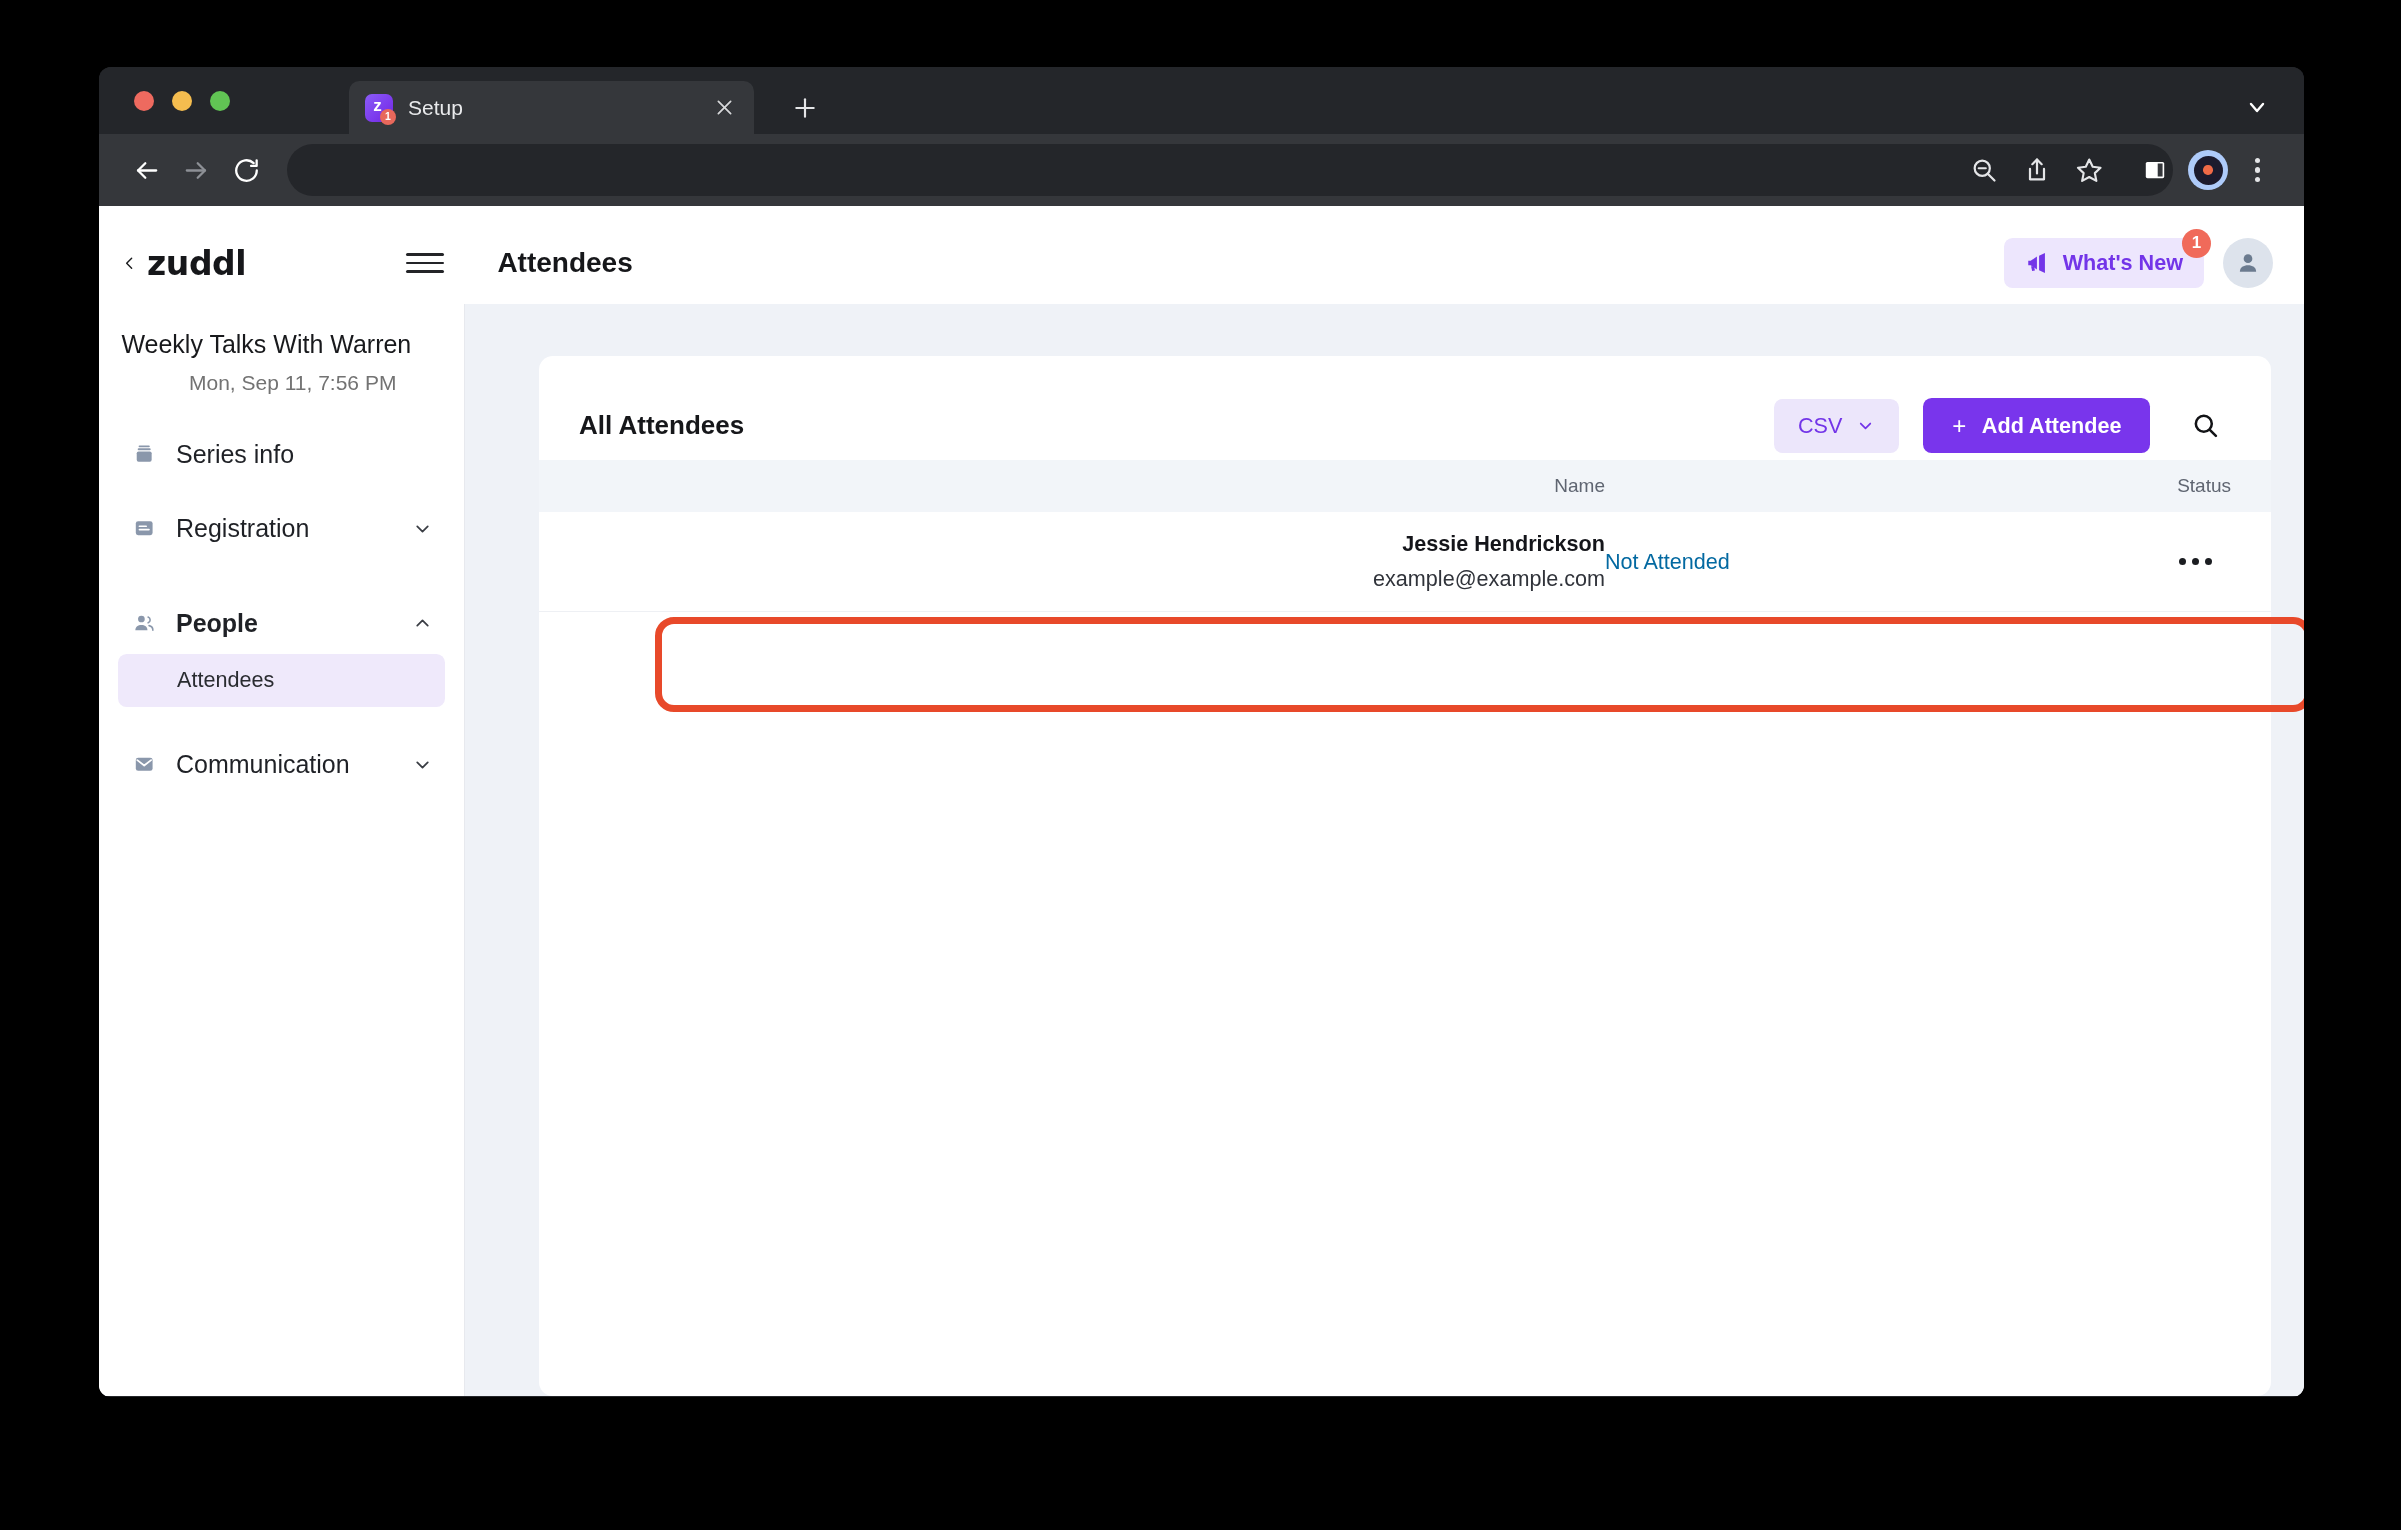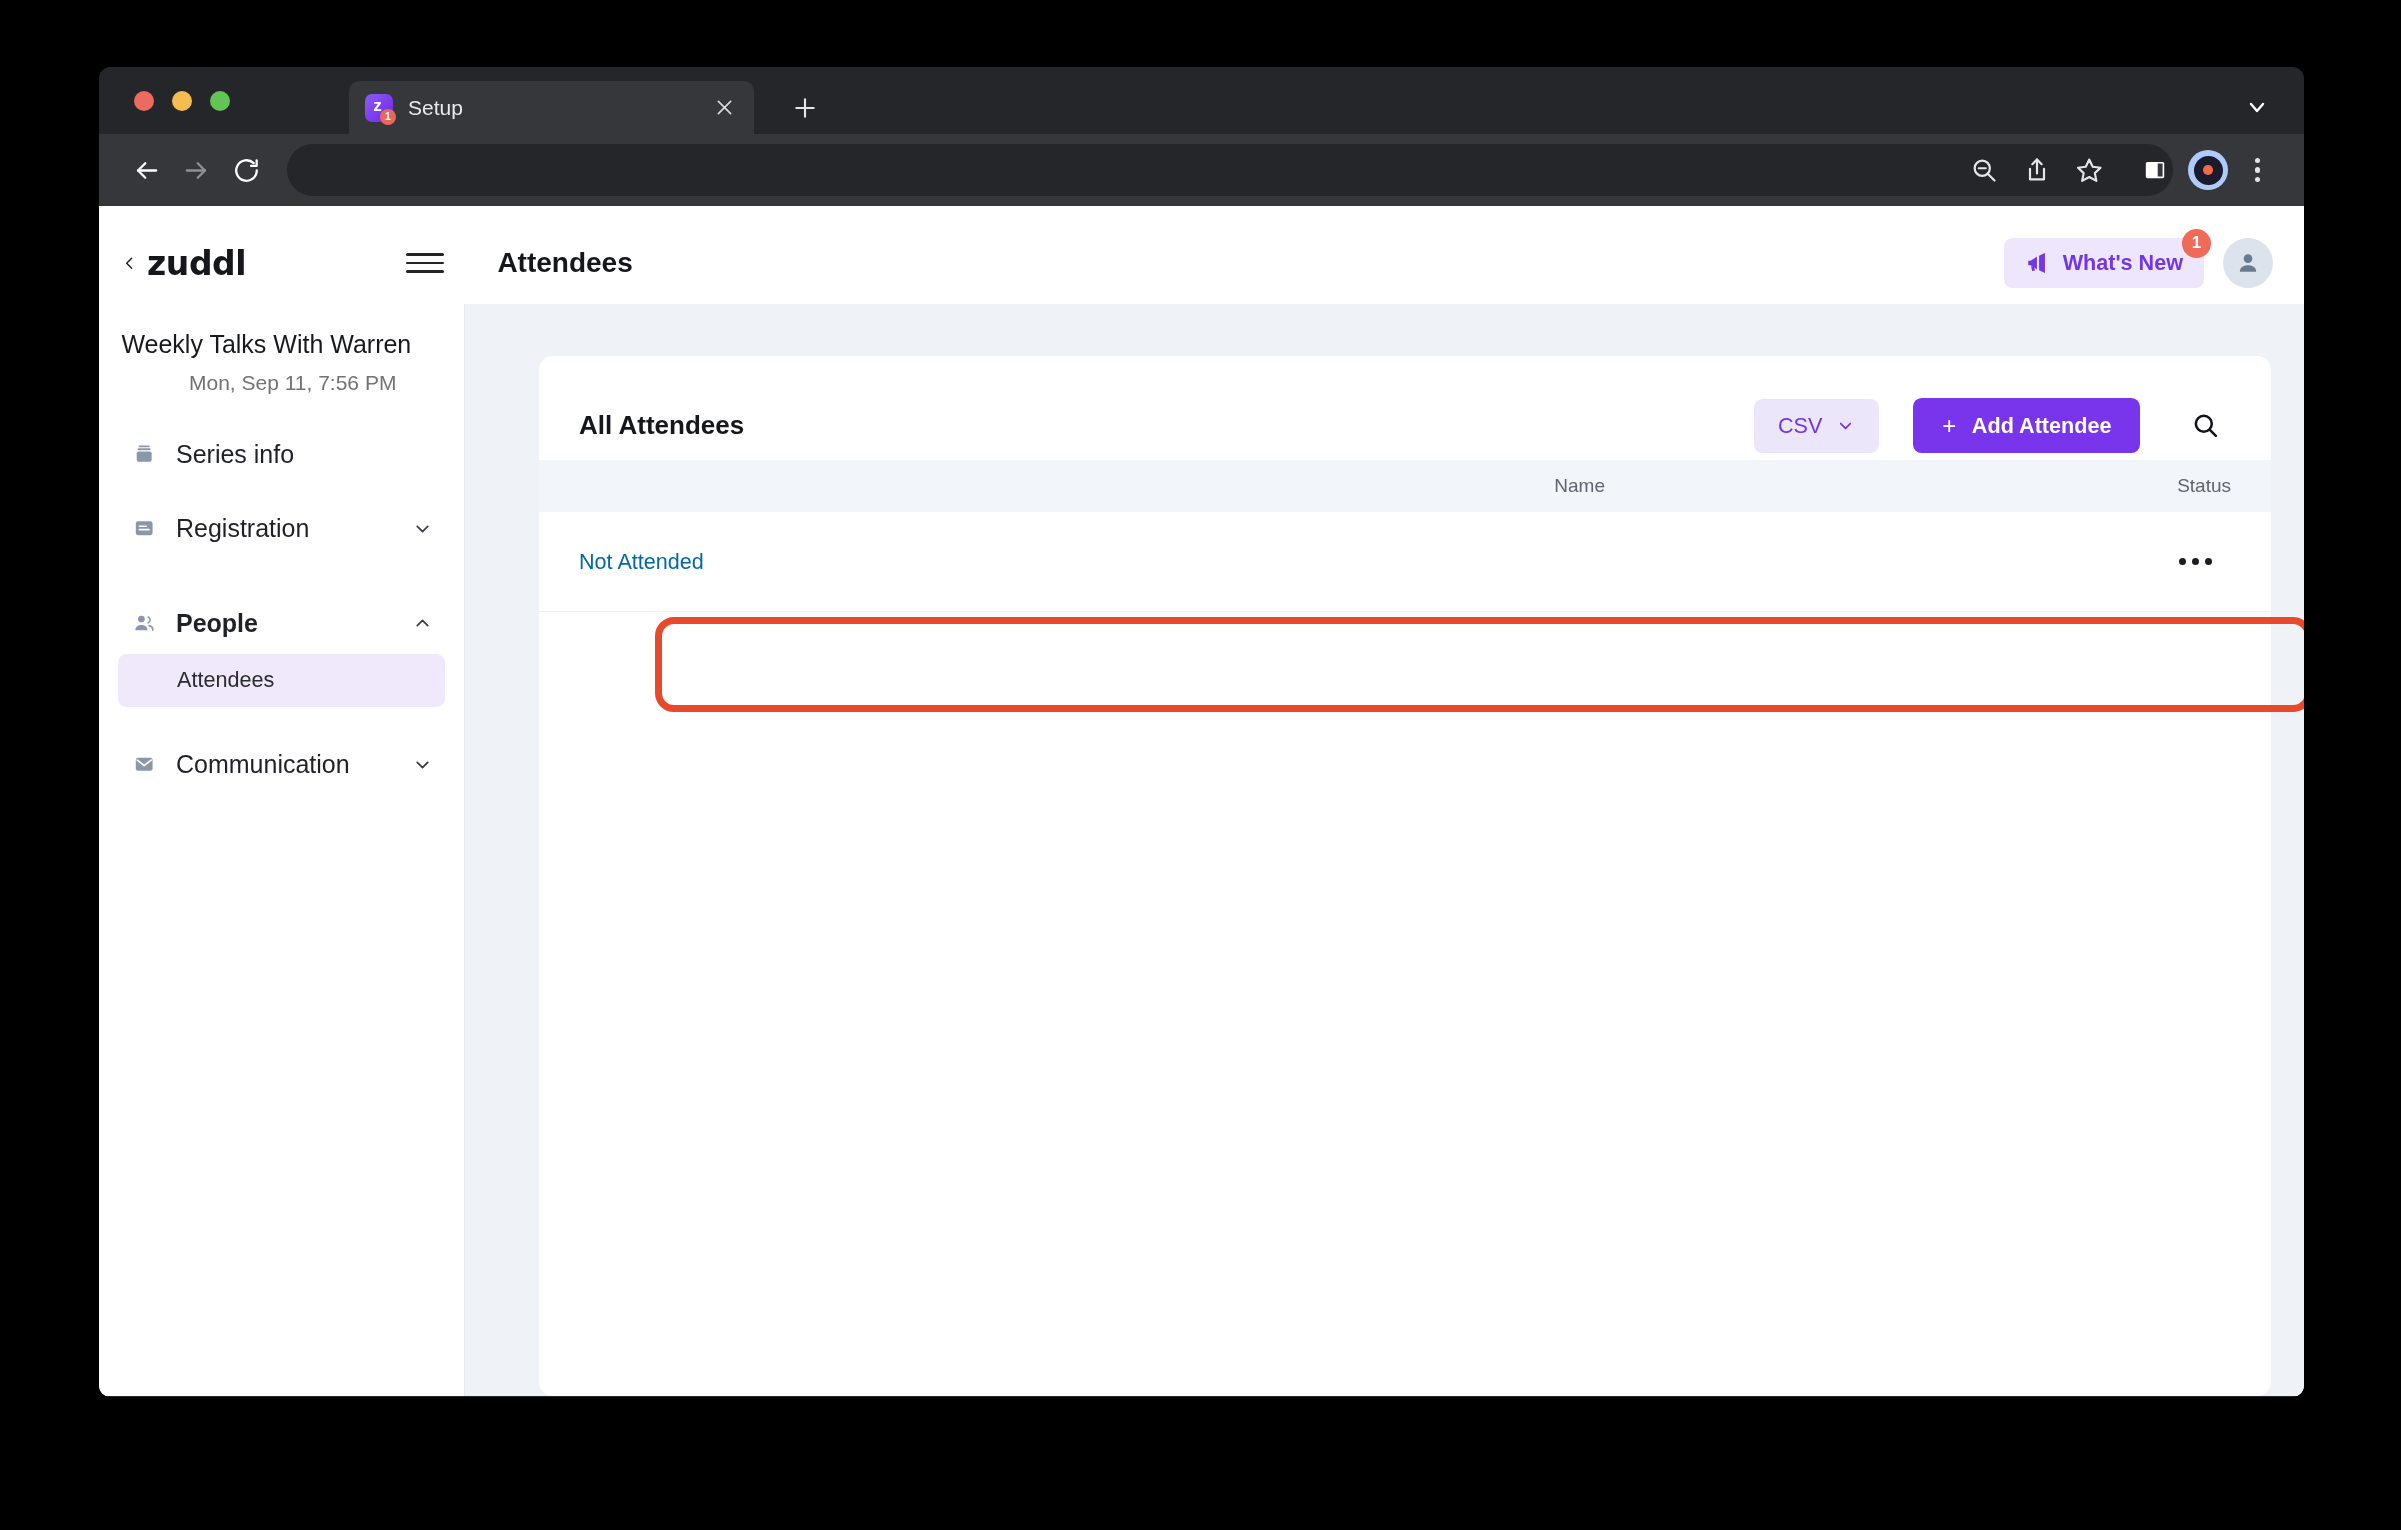--- a/index.html
+++ b/index.html
@@ -263,21 +263,21 @@
     border-radius: 14px;
     height: 100%;
     overflow: hidden;
   }
   .card-head {
     display: flex; align-items: center;
     padding: 35px 40px 0 40px;
     height: 104px;
   }
   .card-title { font-size: 26px; font-weight: 700; color: #16171a; }
-  .card-actions { margin-left: auto; display: flex; align-items: center; gap: 34px; padding-left: 32px; }
+  .card-actions { margin-left: auto; display: flex; align-items: center; gap: 24px; padding-left: 32px; }
   .btn-csv {
     display: flex; align-items: center; gap: 14px;
     background: #ece6fb;
     color: #7335e8;
     border-radius: 8.6px;
     padding: 14px 24px;
     font-size: 21.6px; font-weight: 500;
   }
   .btn-add {
     display: flex; align-items: center; gap: 15.5px;
@@ -590,20 +590,24 @@
             </div>
           </div>
         </div>
 
         <div class="table-head">
           <div class="th th-name">Name</div>
           <div class="th th-status">Status</div>
         </div>
 
         <div class="table-row">
+          <div class="cell-name">
+            <div class="row-name">Jessie Hendrickson</div>
+            <div class="row-email">example@example.com</div>
+          </div>
           <div class="cell-status">
             <span>Not Attended</span>
             <span class="row-menu">
               <i></i>
                 <i></i>
                 <i></i>
             </span>
           </div>
         </div>
 

